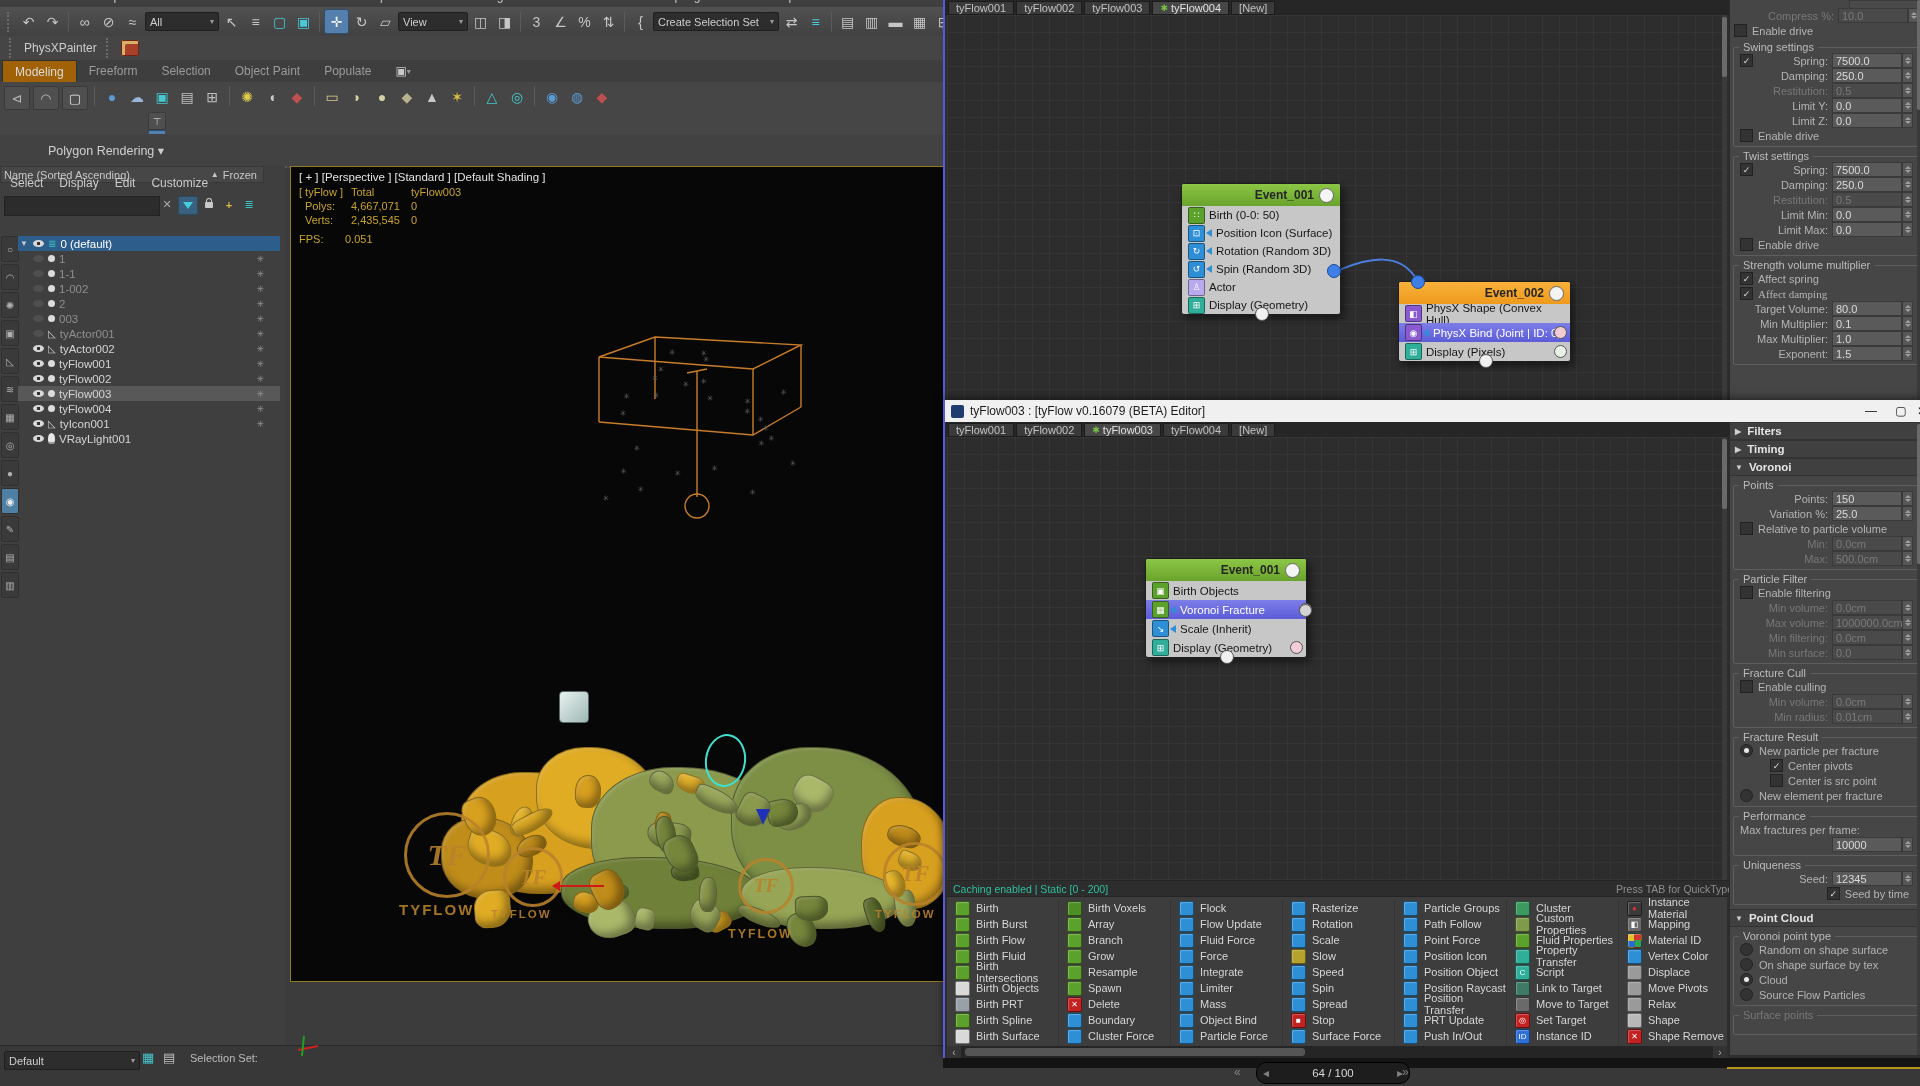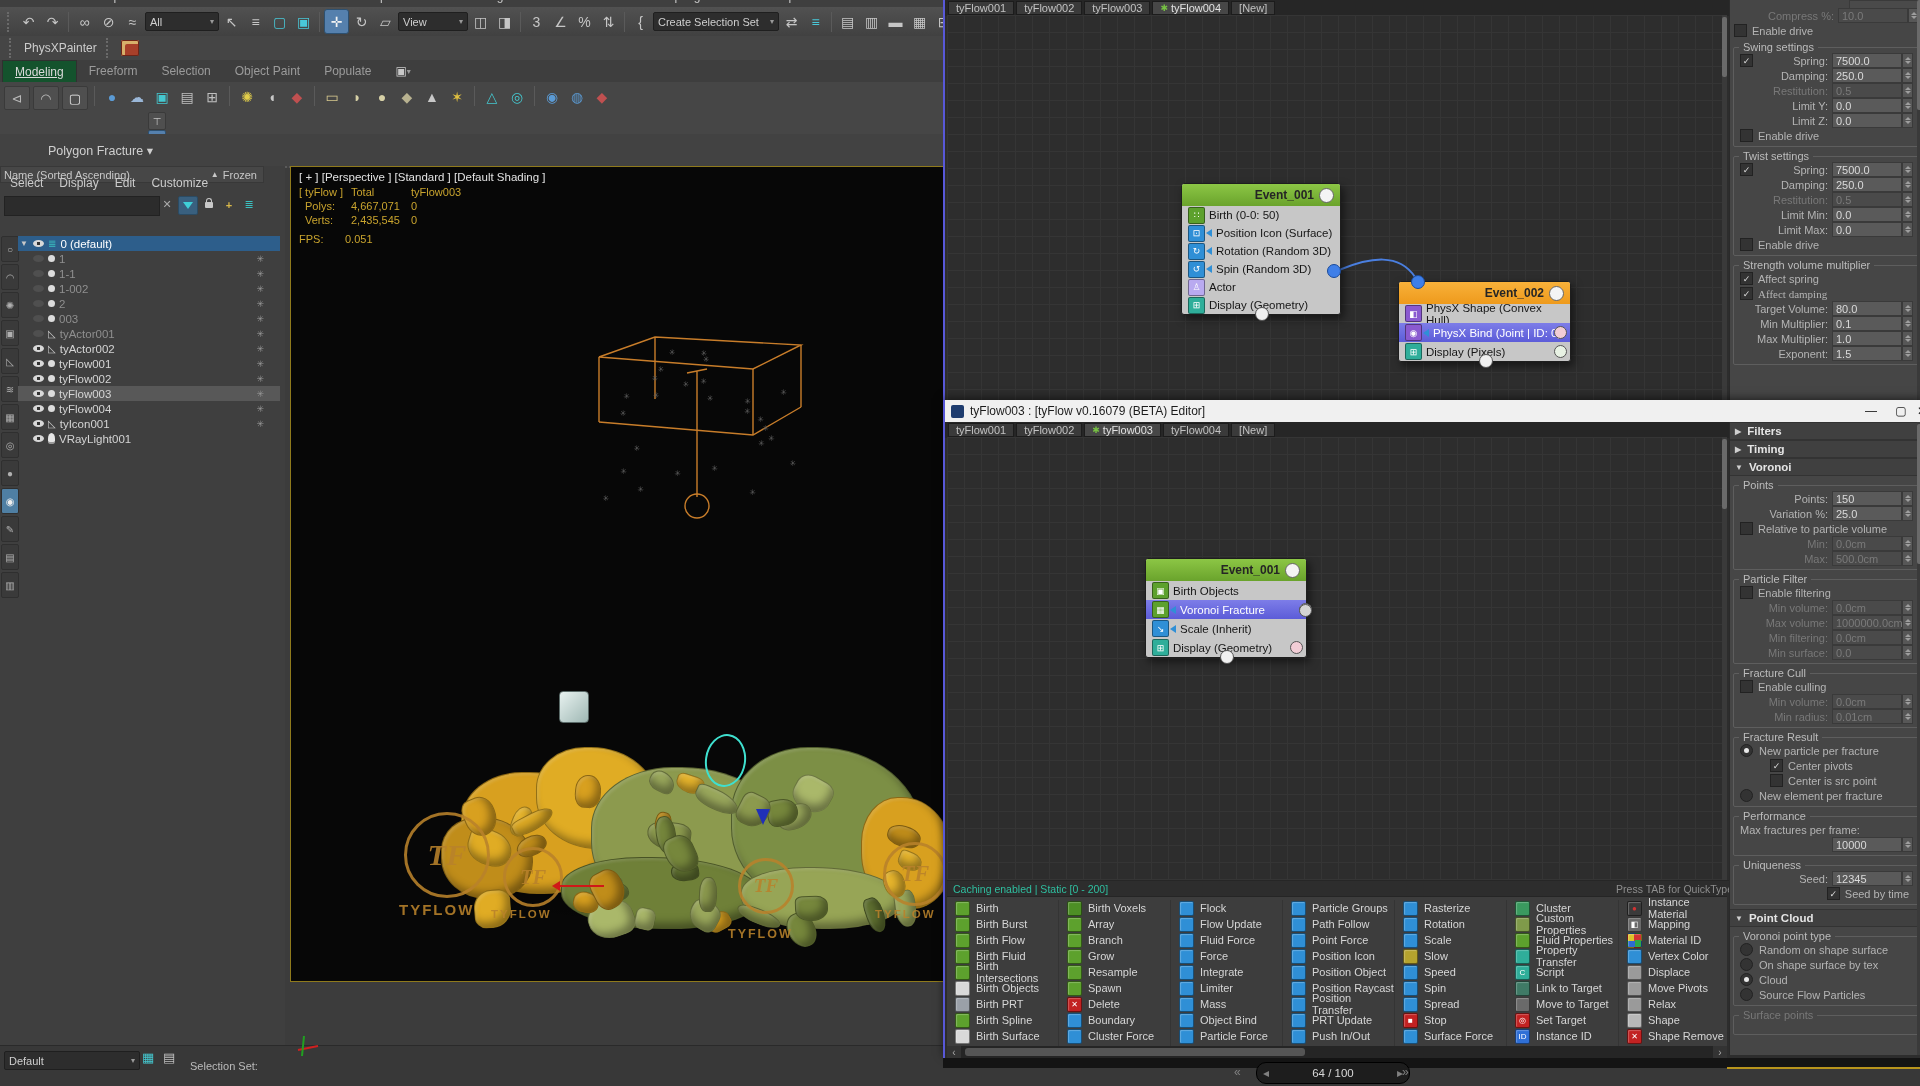--- a/index.html
+++ b/index.html
@@ -15,21 +15,21 @@
   .tsep{width:1px;height:20px;background:#5a5a5a;margin:0 3px;flex:none;}
   .tgrip{width:4px;height:20px;border-left:2px dotted #6a6a6a;margin:0 3px;flex:none;}
   .combo{height:17px;background:#2d2d2d;border:1px solid #1f1f1f;color:#cfcfcf;display:flex;align-items:center;padding:0 4px;font-size:11px;border-radius:2px;flex:none;}
   .combo .car{margin-left:auto;color:#9a9a9a;font-size:8px;padding-left:5px;}
   #toolbar2{left:0;top:36px;width:943px;height:24px;background:#454545;display:flex;align-items:center;gap:6px;padding-left:6px;}
   #toolbar2 .txt{color:#cccccc;font-size:12px;}
   .ttool-icon{width:18px;height:16px;border-radius:2px;background:#a8402a;box-shadow:inset 0 0 0 1px #6e2518, inset 4px 4px 0 #d8b06a;}
   
   #ribbon-tabs{left:0;top:60px;width:943px;height:22px;background:#3e3e3e;display:flex;align-items:stretch;padding-left:2px;}
   .rtab{padding:0 12px;color:#9b9b9b;font-size:12px;display:flex;align-items:center;}
-  .rtab.active{background:#14532d;color:#dadada;border:1px solid #303030;border-bottom:none;text-decoration:underline;}
+  .rtab.active{background:#a16207;color:#dadada;border:1px solid #303030;border-bottom:none;}
   #ribbon-body{left:0;top:82px;width:943px;height:52px;background:#464646;display:flex;align-items:flex-start;padding:4px 0 0 4px;gap:3px;}
   .rbtn{width:24px;height:22px;background:#4f4f4f;border:1px solid #3a3a3a;border-radius:2px;display:flex;align-items:center;justify-content:center;font-size:13px;flex:none;}
   .ricon{width:22px;height:22px;display:flex;align-items:center;justify-content:center;font-size:14px;flex:none;}
   #pm-bar{left:0;top:134px;width:943px;height:32px;background:#424242;border-bottom:2px dotted #5a5a5a;display:flex;align-items:center;}
   #pm-bar span{color:#cfcfcf;font-size:12.5px;margin-left:24px;}
   
   #explorer{left:0;top:166px;width:285px;height:879px;background:#3f3f3f;}
   #exp-menus{left:10px;top:10px;display:flex;gap:16px;color:#cccccc;font-size:12px;}
   #exp-search{left:4px;top:30px;width:150px;height:16px;background:#2c2c2c;border:1px solid #222;}
   .sicon{position:absolute;top:30px;width:18px;height:17px;display:flex;align-items:center;justify-content:center;border-radius:2px;}
@@ -224,21 +224,21 @@
     <span class="ricon" style="color: rgb(69, 200, 208);">◎</span>
     <span class="tsep"></span>
     <span class="ricon" style="color: rgb(91, 155, 213);">◉</span>
     <span class="ricon" style="color: rgb(91, 155, 213);">◍</span>
     <span class="ricon" style="color: rgb(192, 80, 80);">◆</span>
   </div>
 <div class="abs" style="left:148px;top:112px;width:16px;height:16px;background:#4f4f4f;border:1px solid #3a3a3a;border-radius:2px;color:#c0c0c0;display:flex;align-items:center;justify-content:center;font-size:10px;">⊤</div>
 <div class="abs" style="left:148px;top:130px;width:16px;height:19px;background:#5580ad;border:1px solid #2d5070;border-radius:2px;color:#f0f0f0;display:flex;align-items:center;justify-content:center;font-size:10px;">⇅</div>
 
 <div id="pm-bar" class="abs">
-  <span><span>Polygon Fracture</span> ▾</span>
+  <span><span>Polygon Rendering</span> ▾</span>
 </div>
 
 <div id="explorer" class="abs">
   <div id="exp-menus" class="abs">
       <span>Select</span>
       <span>Display</span>
       <span>Edit</span>
       <span>Customize</span>
     </div>
   <input id="exp-search" class="abs" style="">
@@ -501,21 +501,21 @@
     </div>
 </div>
 
 <div id="bottombar" class="abs">
   <div class="combo abs" style="left:4px;top:5px;width:126px;">
       <span>Default</span>
       <span class="car">▾</span>
     </div>
   <span class="abs" style="left:142px;top:4px;color:#45c8d0;font-size:13px;">▦</span>
   <span class="abs" style="left:163px;top:4px;color:#c0c0c0;font-size:13px;">▤</span>
-  <span class="abs" style="left:190px;top:14px;color:#bbb;">Selection Set:</span>
+  <span class="abs" style="left:190px;top:6px;color:#bbb;">Selection Set:</span>
   <svg class="abs" style="left:296px;top:-12px;" width="30" height="26">
     <line x1="2" y1="16" x2="22" y2="12" stroke="#d02020" stroke-width="2"></line>
     <line x1="6" y1="22" x2="8" y2="2" stroke="#20a020" stroke-width="2"></line>
   </svg>
 </div>
 
 <div id="editor-top" class="abs">
   <div class="tabbar abs" style="left:0;top:0;width:784px;height:14px;">
       <span class="tab">
         <span>tyFlow001</span>
@@ -937,58 +937,20 @@
           <span>Object Bind</span>
         </div>
         <div class="pitem">
           <span class="picon" style="background: rgb(47, 143, 214);"></span>
           <span>Particle Force</span>
         </div>
       </div>
       <div class="pcol">
         <div class="pitem">
           <span class="picon" style="background: rgb(47, 143, 214);"></span>
-          <span>Particle Groups</span>
-        </div>
-        <div class="pitem">
-          <span class="picon" style="background: rgb(47, 143, 214);"></span>
-          <span>Path Follow</span>
-        </div>
-        <div class="pitem">
-          <span class="picon" style="background: rgb(47, 143, 214);"></span>
-          <span>Point Force</span>
-        </div>
-        <div class="pitem">
-          <span class="picon" style="background: rgb(47, 143, 214);"></span>
-          <span>Position Icon</span>
-        </div>
-        <div class="pitem">
-          <span class="picon" style="background: rgb(47, 143, 214);"></span>
-          <span>Position Object</span>
-        </div>
-        <div class="pitem">
-          <span class="picon" style="background: rgb(47, 143, 214);"></span>
-          <span>Position Raycast</span>
-        </div>
-        <div class="pitem">
-          <span class="picon" style="background: rgb(47, 143, 214);"></span>
-          <span>Position Transfer</span>
-        </div>
-        <div class="pitem">
-          <span class="picon" style="background: rgb(47, 143, 214);"></span>
-          <span>PRT Update</span>
-        </div>
-        <div class="pitem">
-          <span class="picon" style="background: rgb(47, 143, 214);"></span>
-          <span>Push In/Out</span>
-        </div>
-      </div>
-      <div class="pcol">
-        <div class="pitem">
-          <span class="picon" style="background: rgb(47, 143, 214);"></span>
           <span>Rasterize</span>
         </div>
         <div class="pitem">
           <span class="picon" style="background: rgb(47, 143, 214);"></span>
           <span>Rotation</span>
         </div>
         <div class="pitem">
           <span class="picon" style="background: rgb(47, 143, 214);"></span>
           <span>Scale</span>
         </div>
@@ -1008,20 +970,58 @@
           <span class="picon" style="background: rgb(47, 143, 214);"></span>
           <span>Spread</span>
         </div>
         <div class="pitem">
           <span class="picon" style="background: rgb(194, 34, 34);">■</span>
           <span>Stop</span>
         </div>
         <div class="pitem">
           <span class="picon" style="background: rgb(47, 143, 214);"></span>
           <span>Surface Force</span>
+        </div>
+      </div>
+      <div class="pcol">
+        <div class="pitem">
+          <span class="picon" style="background: rgb(47, 143, 214);"></span>
+          <span>Particle Groups</span>
+        </div>
+        <div class="pitem">
+          <span class="picon" style="background: rgb(47, 143, 214);"></span>
+          <span>Path Follow</span>
+        </div>
+        <div class="pitem">
+          <span class="picon" style="background: rgb(47, 143, 214);"></span>
+          <span>Point Force</span>
+        </div>
+        <div class="pitem">
+          <span class="picon" style="background: rgb(47, 143, 214);"></span>
+          <span>Position Icon</span>
+        </div>
+        <div class="pitem">
+          <span class="picon" style="background: rgb(47, 143, 214);"></span>
+          <span>Position Object</span>
+        </div>
+        <div class="pitem">
+          <span class="picon" style="background: rgb(47, 143, 214);"></span>
+          <span>Position Raycast</span>
+        </div>
+        <div class="pitem">
+          <span class="picon" style="background: rgb(47, 143, 214);"></span>
+          <span>Position Transfer</span>
+        </div>
+        <div class="pitem">
+          <span class="picon" style="background: rgb(47, 143, 214);"></span>
+          <span>PRT Update</span>
+        </div>
+        <div class="pitem">
+          <span class="picon" style="background: rgb(47, 143, 214);"></span>
+          <span>Push In/Out</span>
         </div>
       </div>
       <div class="pcol">
         <div class="pitem">
           <span class="picon" style="background: rgb(58, 154, 95);"></span>
           <span>Cluster</span>
         </div>
         <div class="pitem">
           <span class="picon" style="background: rgb(127, 154, 74);"></span>
           <span>Custom Properties</span>

